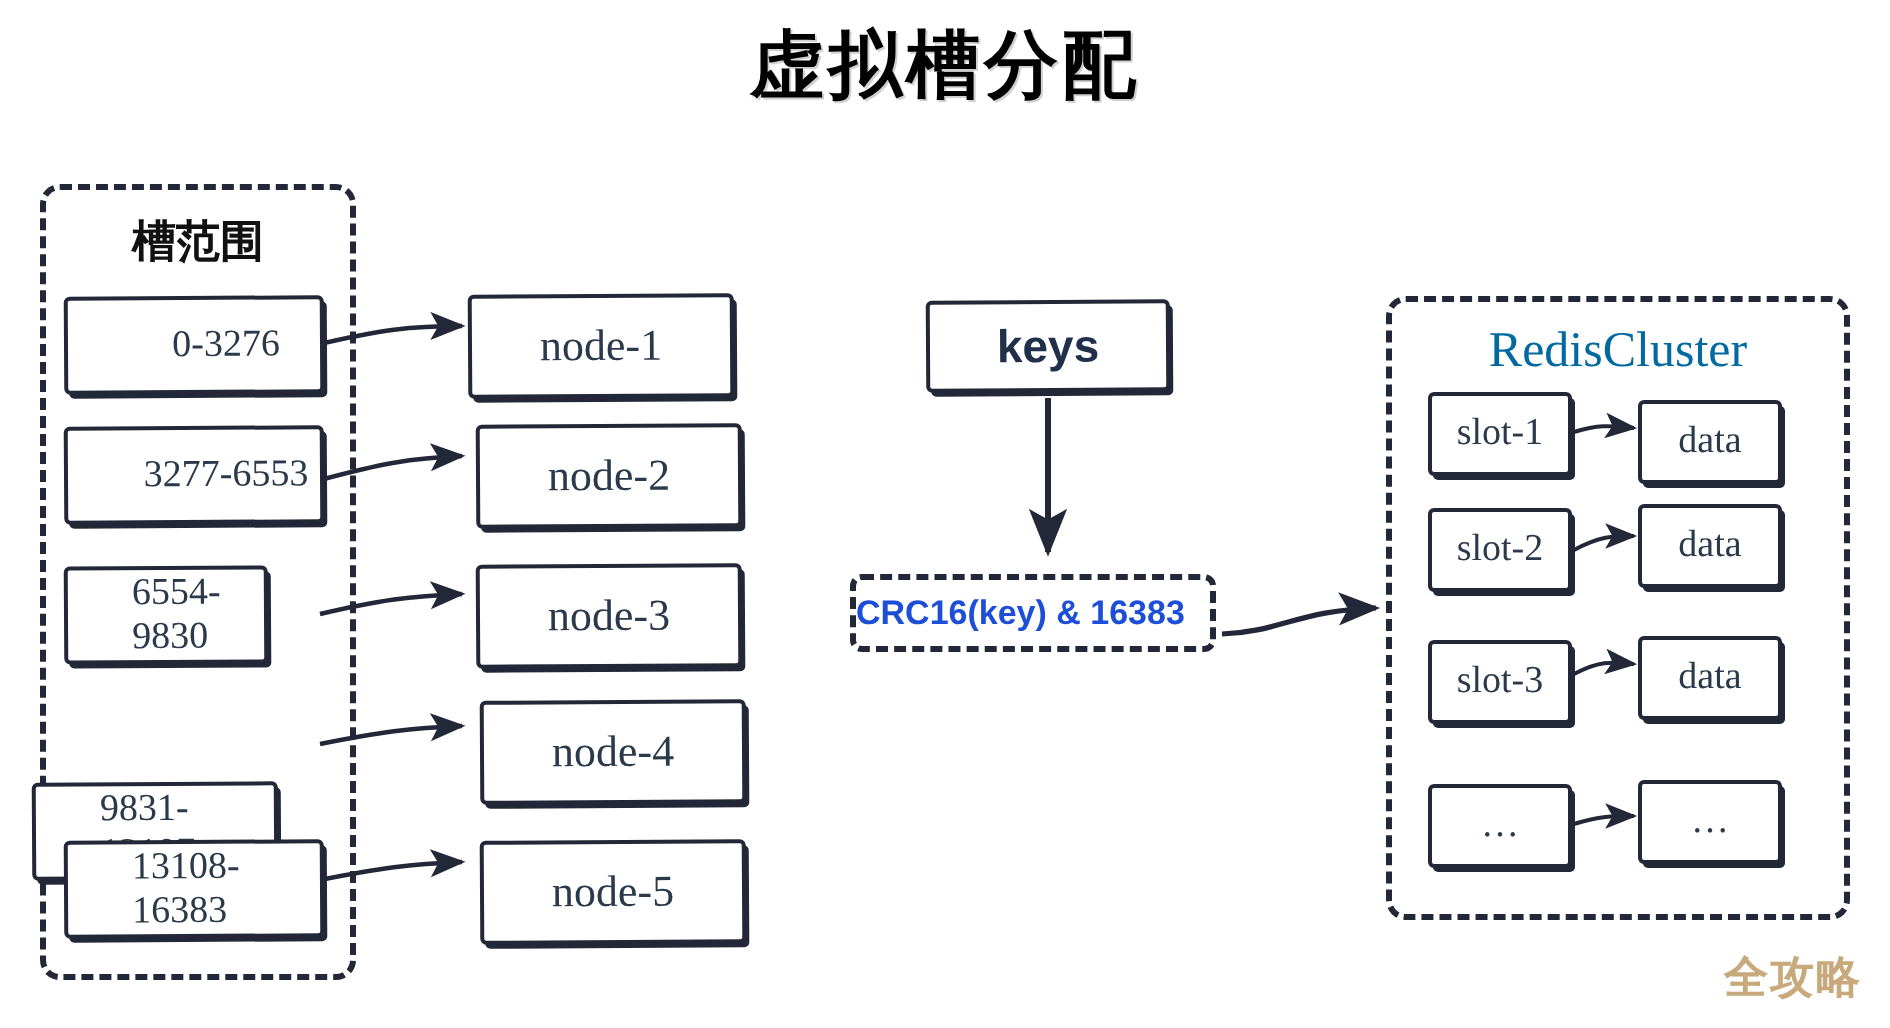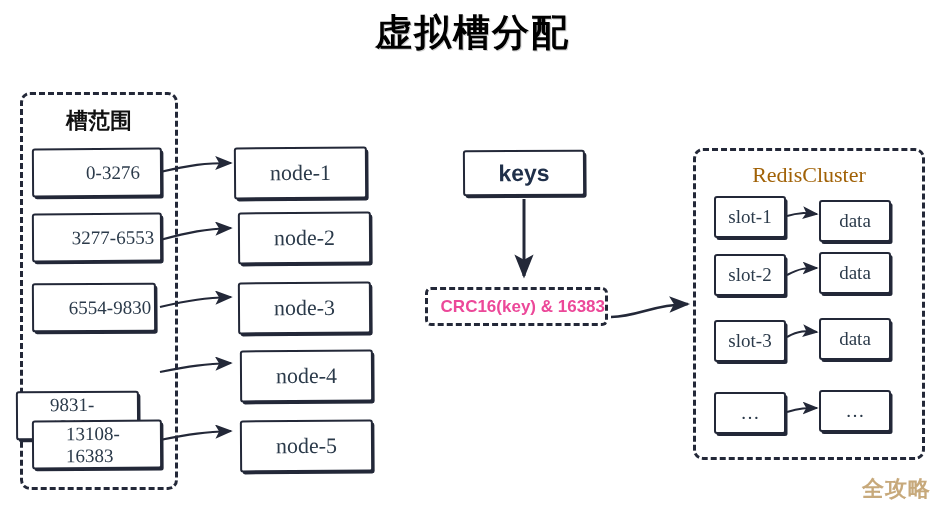--- a/index.html
+++ b/index.html
@@ -37,33 +37,33 @@
     background:transparent;
   }
   .panel-title{
     position:absolute;text-align:center;
   }
   #slot-range-title{
     font-family:"Liberation Sans", sans-serif;
     font-weight:bold;font-size:22px;color:#111;
   }
   #cluster-title{
-    font-size:22px;color:#a16207;font-family:"Liberation Serif",serif;
+    font-size:25px;color:#0369a1;font-family:"Liberation Serif",serif;
   }
   
   #keys-box{
     font-family:"Liberation Sans", sans-serif;
     font-weight:bold;font-size:23px;color:#20304a;
   }
   #crc-box{
     position:absolute;box-sizing:border-box;
     border:3px dashed #232838;border-radius:6px;
-    display:flex;align-items:center;justify-content:flex-end;
+    display:flex;align-items:center;justify-content:flex-start;
     font-family:"Liberation Sans", sans-serif;
-    font-weight:bold;font-size:17px;color:#ec4899;
+    font-weight:bold;font-size:17px;color:#1d4ed8;
     background:#fff;
   }
   
   .cellbox{font-size:19px;}
   
   #arrows{position:absolute;left:0;top:0;width:945px;height:514px;pointer-events:none;}
   
   #watermark{
     position:absolute;right:14px;bottom:10px;
     font-family:"Liberation Sans", sans-serif;
@@ -110,21 +110,21 @@
 <div class="dashpanel" id="slot-range-panel" style="left:20px;top:92px;width:158px;height:398px;"></div>
 
 <div class="panel-title" id="slot-range-title" style="left:20px;top:106px;width:158px;">槽范围</div>
 
 <div class="hbox slotbox skew" style="left:32px;top:148px;width:130px;height:49px;">
   <span>0-3276</span>
 </div>
 <div class="hbox slotbox skew" style="left:32px;top:213px;width:130px;height:49px;">
   <span>3277-6553</span>
 </div>
-<div class="hbox slotbox skew" style="left:32px;top:283px;width:124px;height:49px;align-items:center;">
+<div class="hbox slotbox skew" style="left:32px;top:283px;width:102px;height:49px;align-items:center;">
   <span>6554-9830</span>
 </div>
 <div class="hbox slotbox skew" style="left:16px;top:351px;width:123px;height:49px;margin-top:40px;">
   <span>9831-13107</span>
 </div>
 <div class="hbox slotbox skew" style="left:32px;top:420px;width:130px;height:49px;">
   <span>13108-16383</span>
 </div>
 
 <div class="hbox nodebox skew" style="left:234px;top:147px;width:133px;height:52px;text-align:right;">

